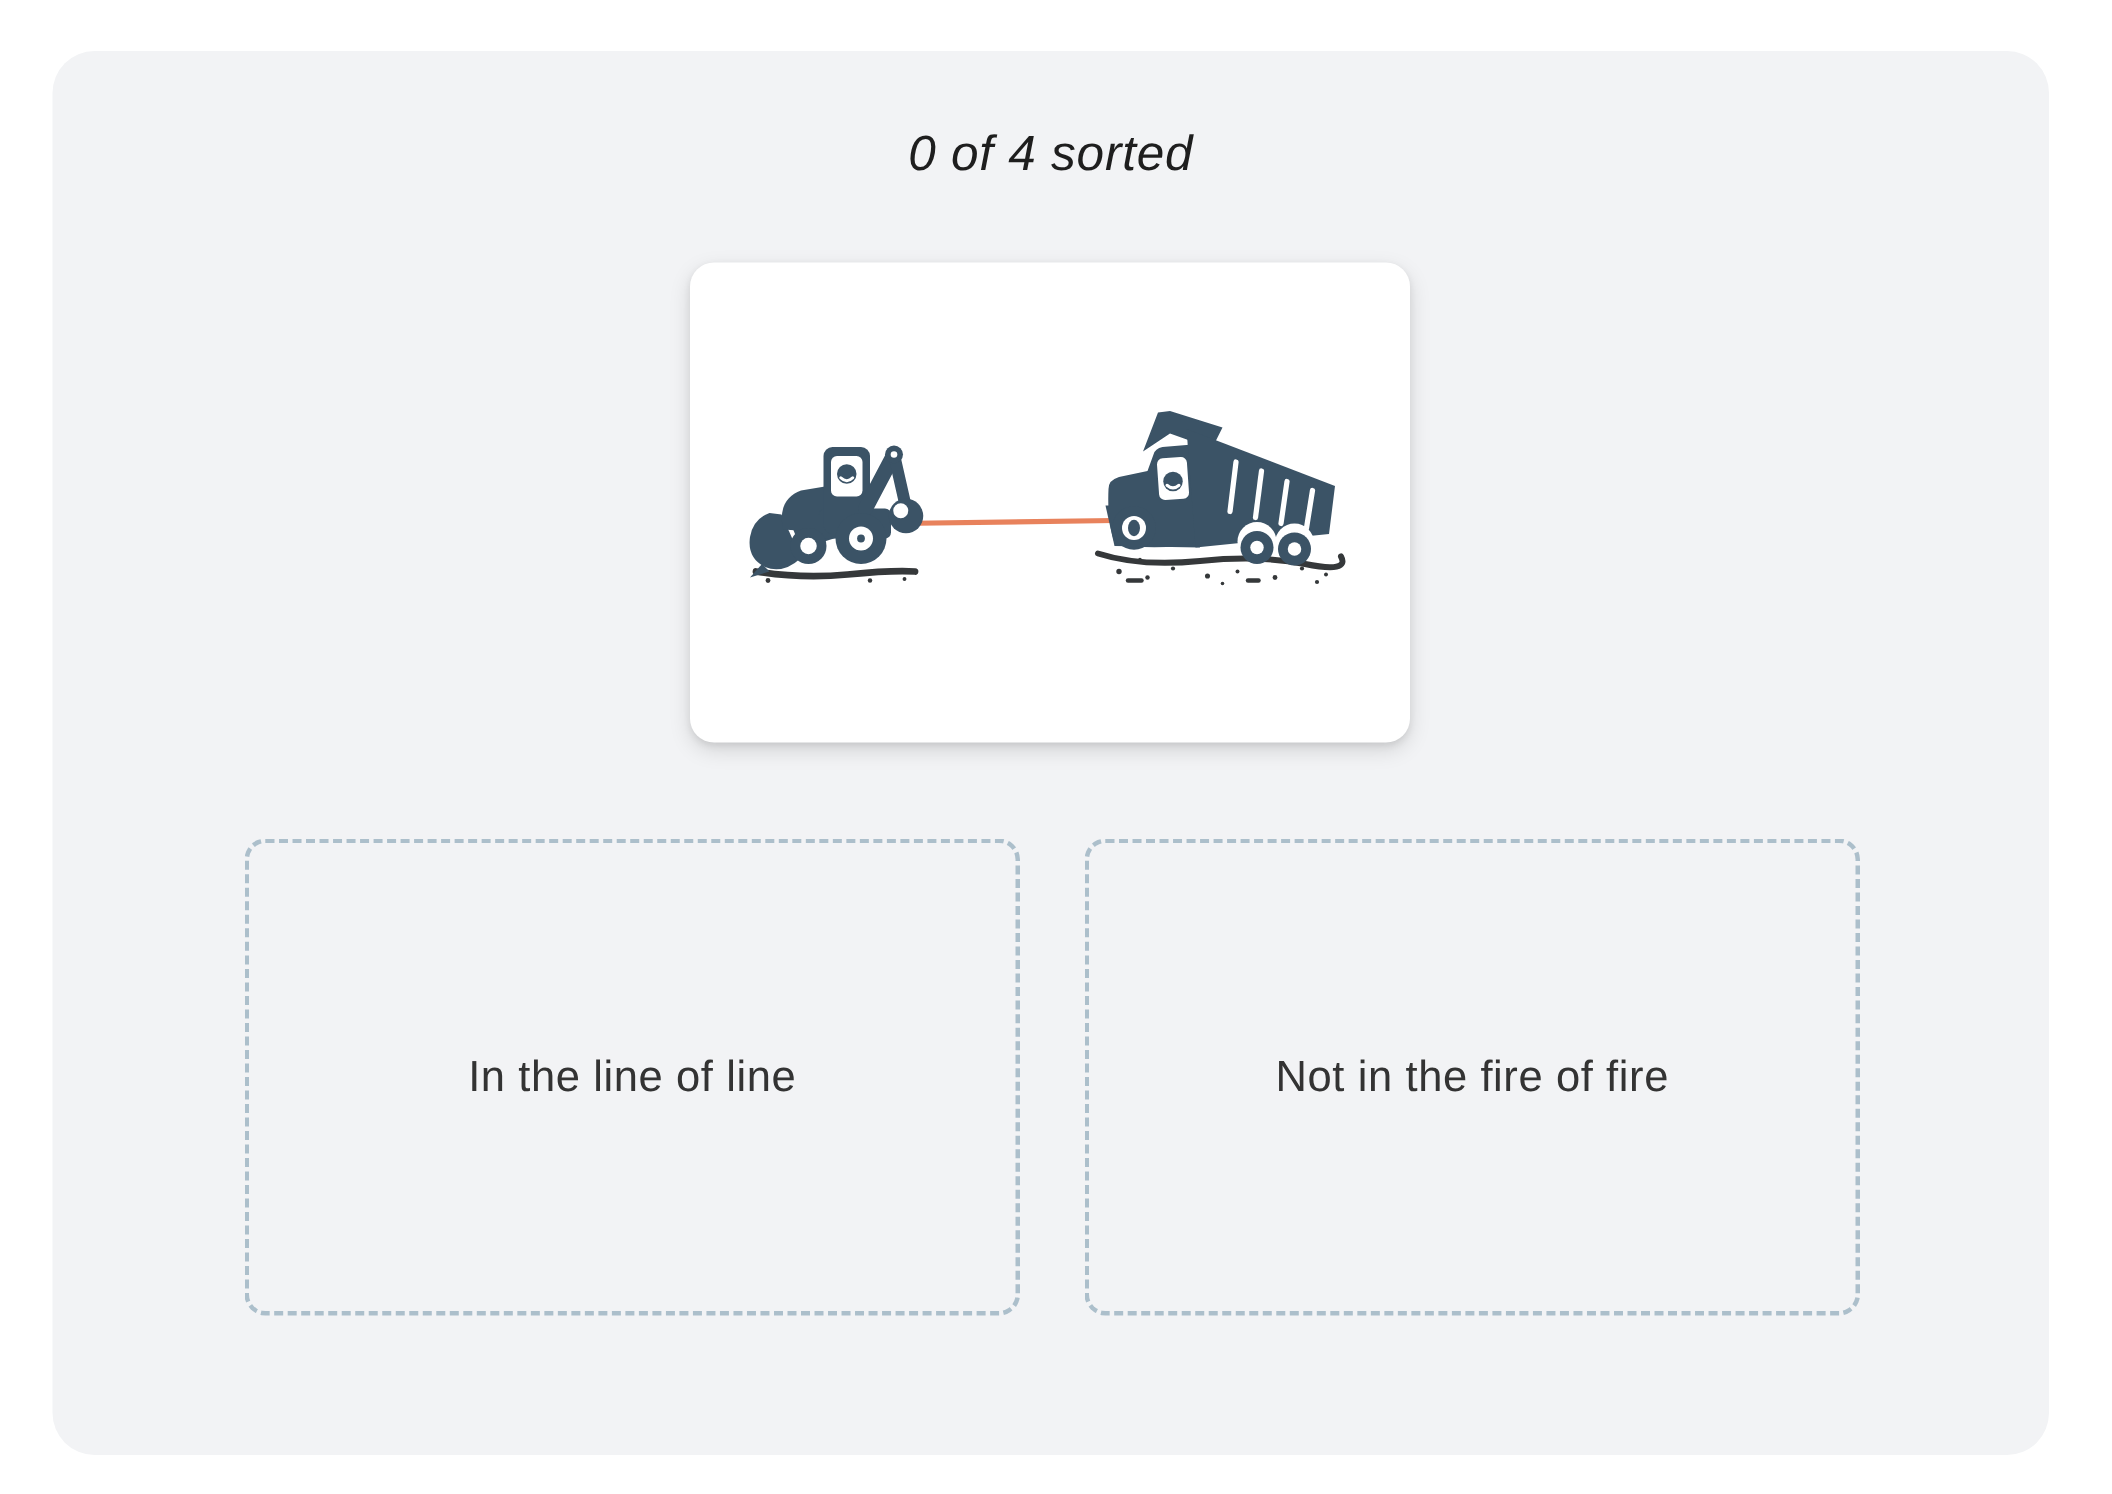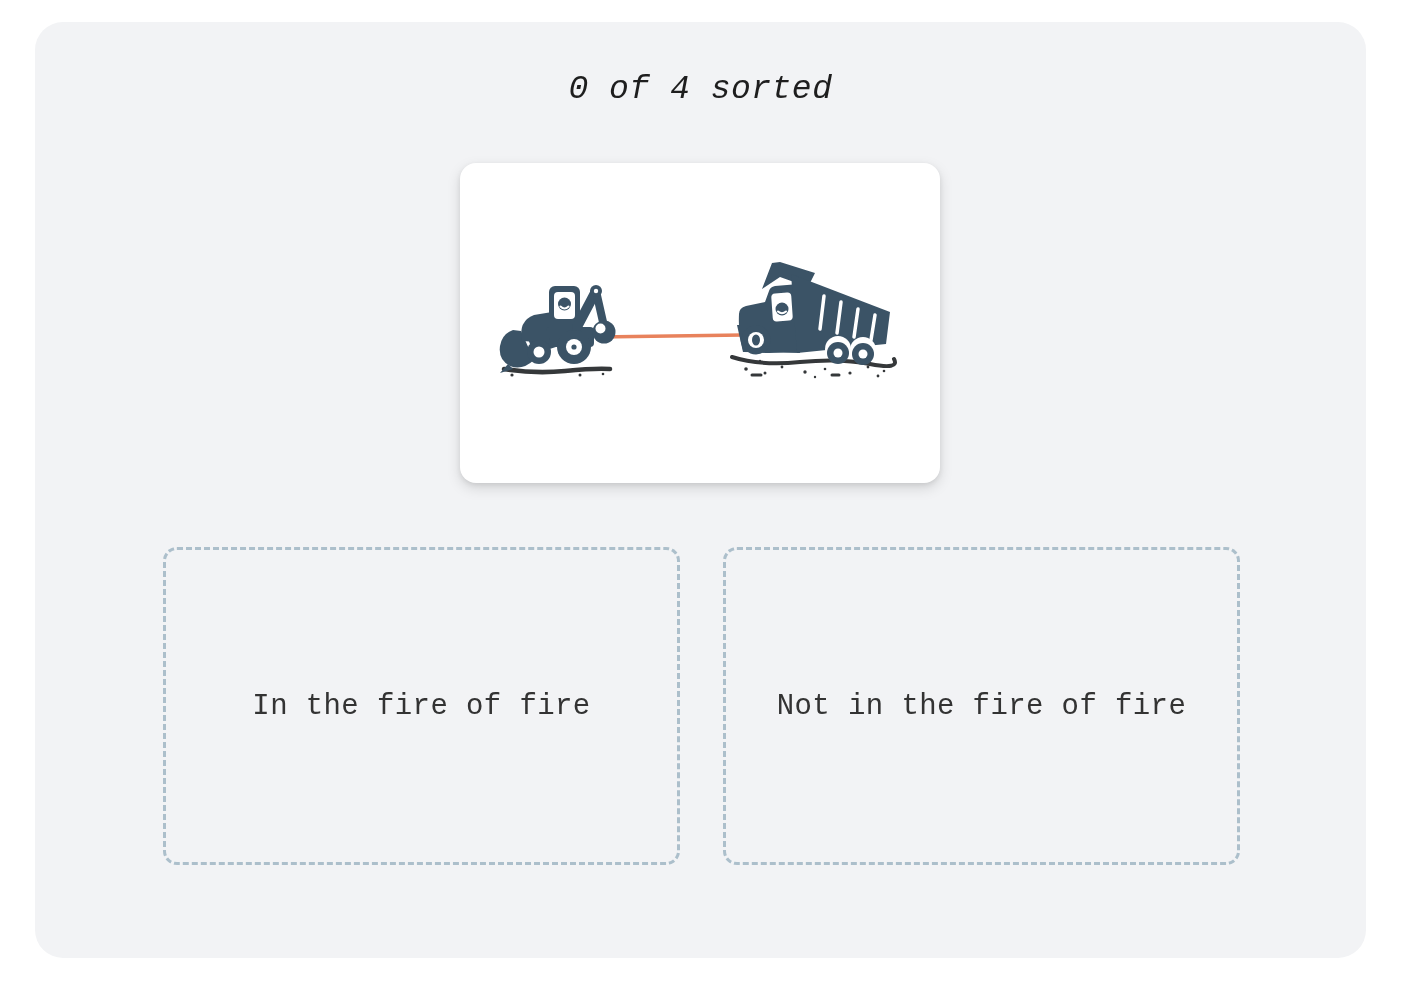--- a/index.html
+++ b/index.html
@@ -5,25 +5,24 @@
   * { margin: 0; padding: 0; box-sizing: border-box; }
   html, body { width: 1408px; height: 996px; }
   body {
     background: var(--page-background, #ffffff);
     font-family: "Liberation Sans", "DejaVu Sans", sans-serif;
     position: relative;
     overflow: hidden;
   }
   .panel {
     position: absolute;
-    left: 35px; top: 22px;
+    left: 35px; top: 34px;
     width: 1331px; height: 936px;
     background: var(--panel-background, #F2F3F5);
     border-radius: 28px;
-    font-family: Liberation Mono, monospace;
   }
   .progress {
     position: absolute;
     top: 49px; left: 0; right: 0;
     text-align: center;
     font-size: 33px;
     font-style: italic;
     font-weight: 500;
     letter-spacing: 0.5px;
     color: var(--progress-text, #1E1E1E);
@@ -157,21 +156,21 @@
           <circle class="w" cx="403" cy="191" r="4.5"></circle>
 
           <circle class="v" cx="296" cy="177" r="14.5"></circle>
           <circle class="w" cx="296" cy="177" r="8"></circle>
           <ellipse class="v" cx="296" cy="177" rx="4" ry="5.5"></ellipse>
         </g>
       </svg>
     </div>
 
     <div class="zone zone-left">
-      <span class="zone-label">In the fire of fire</span>
+      <span class="zone-label">In the line of line</span>
     </div>
 
     <div class="zone zone-right">
       <span class="zone-label">Not in the fire of fire</span>
     </div>
 
   </div>
 </div>
 
 </body></html>

